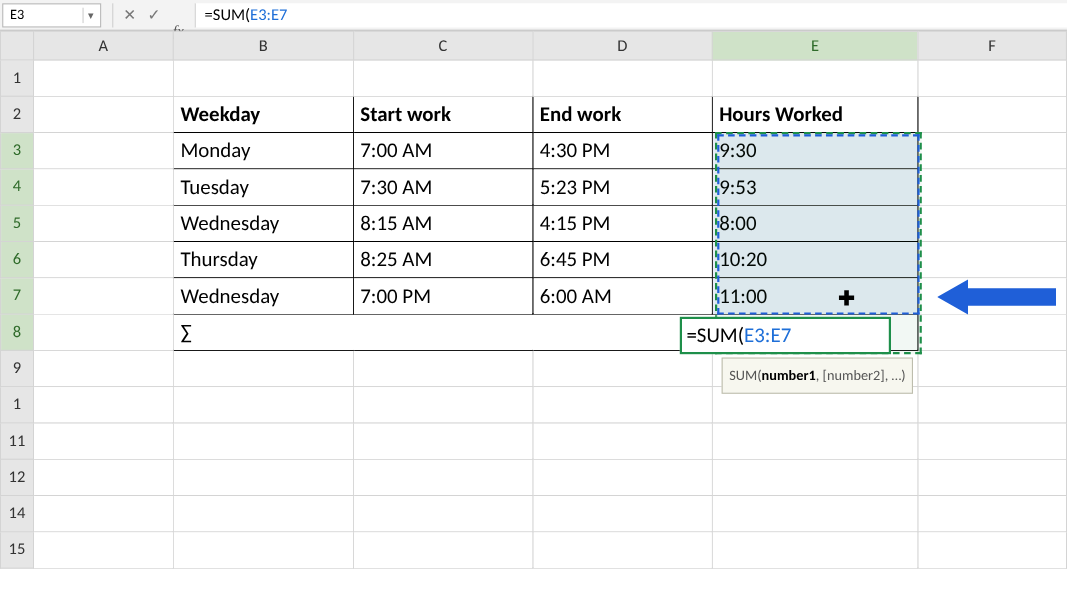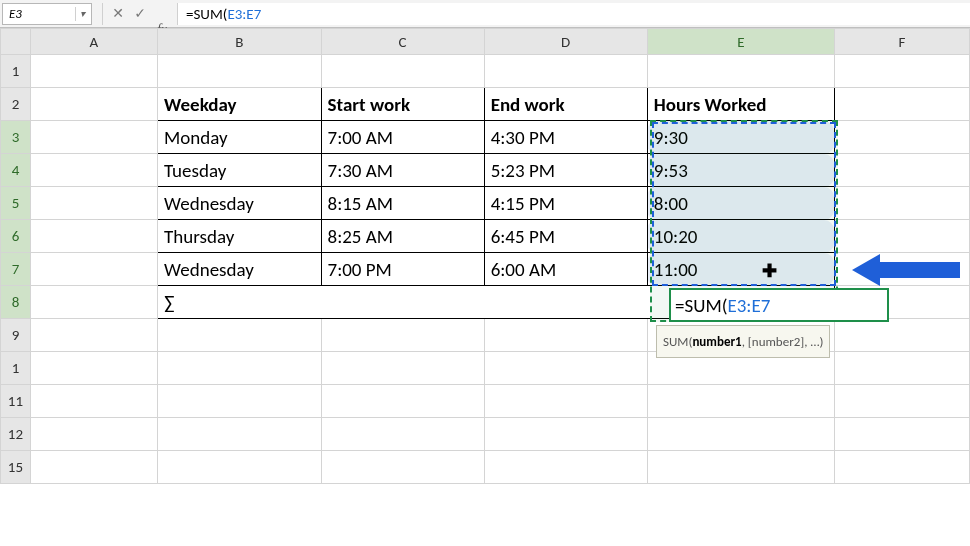--- a/index.html
+++ b/index.html
@@ -26,21 +26,20 @@
     width: 90px;
     height: 22px;
     margin: 0 6px 0 2px;
     background: #fff;
     border: 1px solid #b7b7b7;
     display: flex;
     align-items: center;
     padding: 0 6px;
     font-size: 13px;
     position: relative;
-    font-style: italic;
   }
   .name-box .dd {
     position: absolute;
     right: 2px;
     top: 3px;
     width: 14px;
     height: 14px;
     color: #666;
     font-size: 10px;
     text-align: center;
@@ -142,21 +141,20 @@
     z-index: 50;
   }
   .sel-range-inner {
     position: absolute;
     border: 2px dashed #1f5fd8;
     pointer-events: none;
     z-index: 51;
   }
   .hours-bg {
     background: #e8eef8 !important;
-    border-radius: 10px;
   }
   .active-cell-border {
     position: absolute;
     border: 2px solid #1e8f4a;
     pointer-events: none;
     z-index: 52;
     background: #fff;
   }
   .active-cell-border .txt {
     position:absolute; left:4px; top:4px;
@@ -344,36 +342,45 @@
   <tr>
           <th class="rowhdr">12</th>
           <td class="cell"></td>
           <td class="cell"></td>
           <td class="cell"></td>
           <td class="cell"></td>
           <td class="cell"></td>
           <td class="cell"></td>
         </tr>
   <tr>
+          <th class="rowhdr">14</th>
+          <td class="cell"></td>
+          <td class="cell"></td>
+          <td class="cell"></td>
+          <td class="cell"></td>
+          <td class="cell"></td>
+          <td class="cell"></td>
+        </tr>
+  <tr>
           <th class="rowhdr">15</th>
           <td class="cell"></td>
           <td class="cell"></td>
           <td class="cell"></td>
           <td class="cell"></td>
           <td class="cell"></td>
           <td class="cell"></td>
         </tr>
 </tbody>
     </table>
 
   <div class="sel-range" style="left:650px; top:92px; width:188px; height:202px;"></div>
 
   <div class="sel-range-inner" style="left:652px; top:94px; width:184px; height:164px;"></div>
 
-  <div class="active-cell-border" style="left:669px; top:260px; width:220px; height:34px;">
+  <div class="active-cell-border" style="left:618px; top:260px; width:192px; height:34px;">
     <div class="txt">
       <span>=SUM(</span><span class="ref">E3:E7</span>
     </div>
   </div>
 
   <div class="func-tip" style="left:656px; top:297px;">
     <span>SUM(</span><b>number1</b><span>, [number2], …)</span>
   </div>
 
   <div class="plus-cursor" style="left:762px; top:232px;">✚</div>

